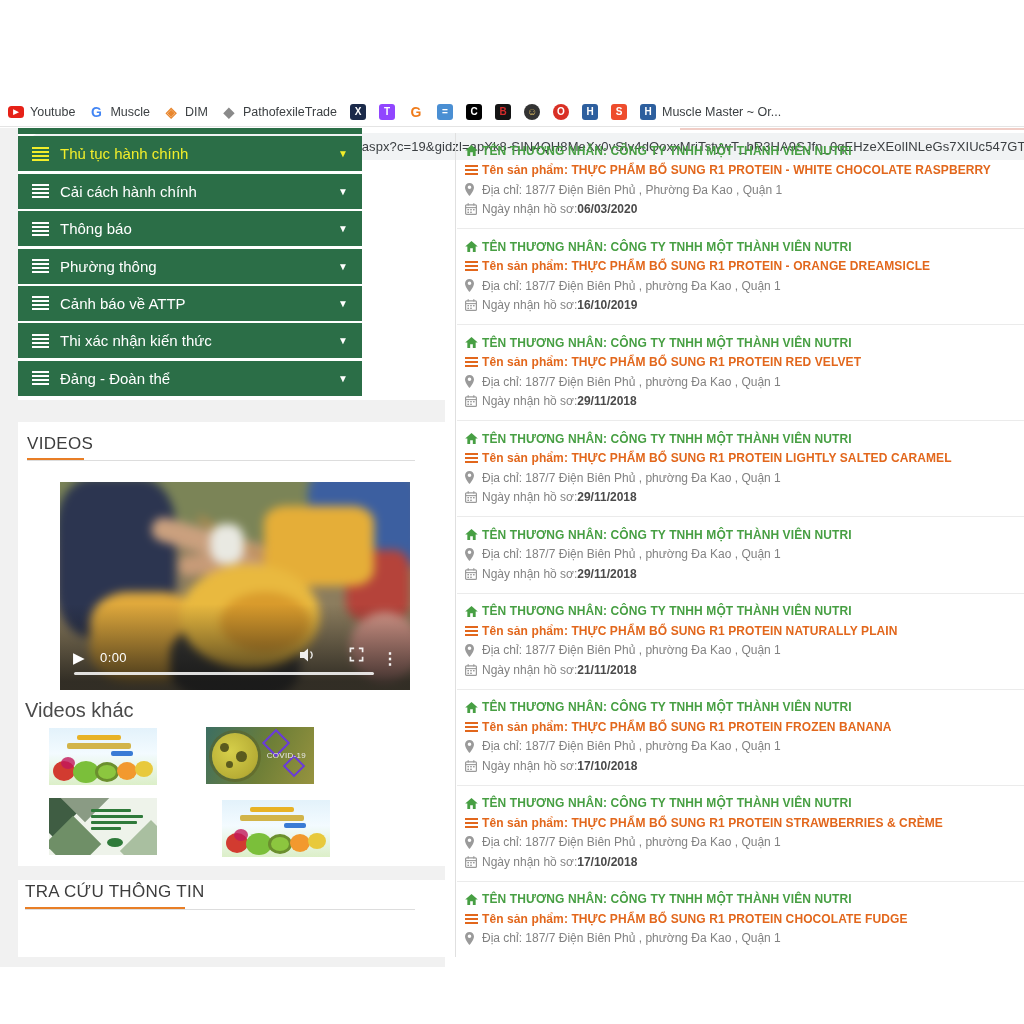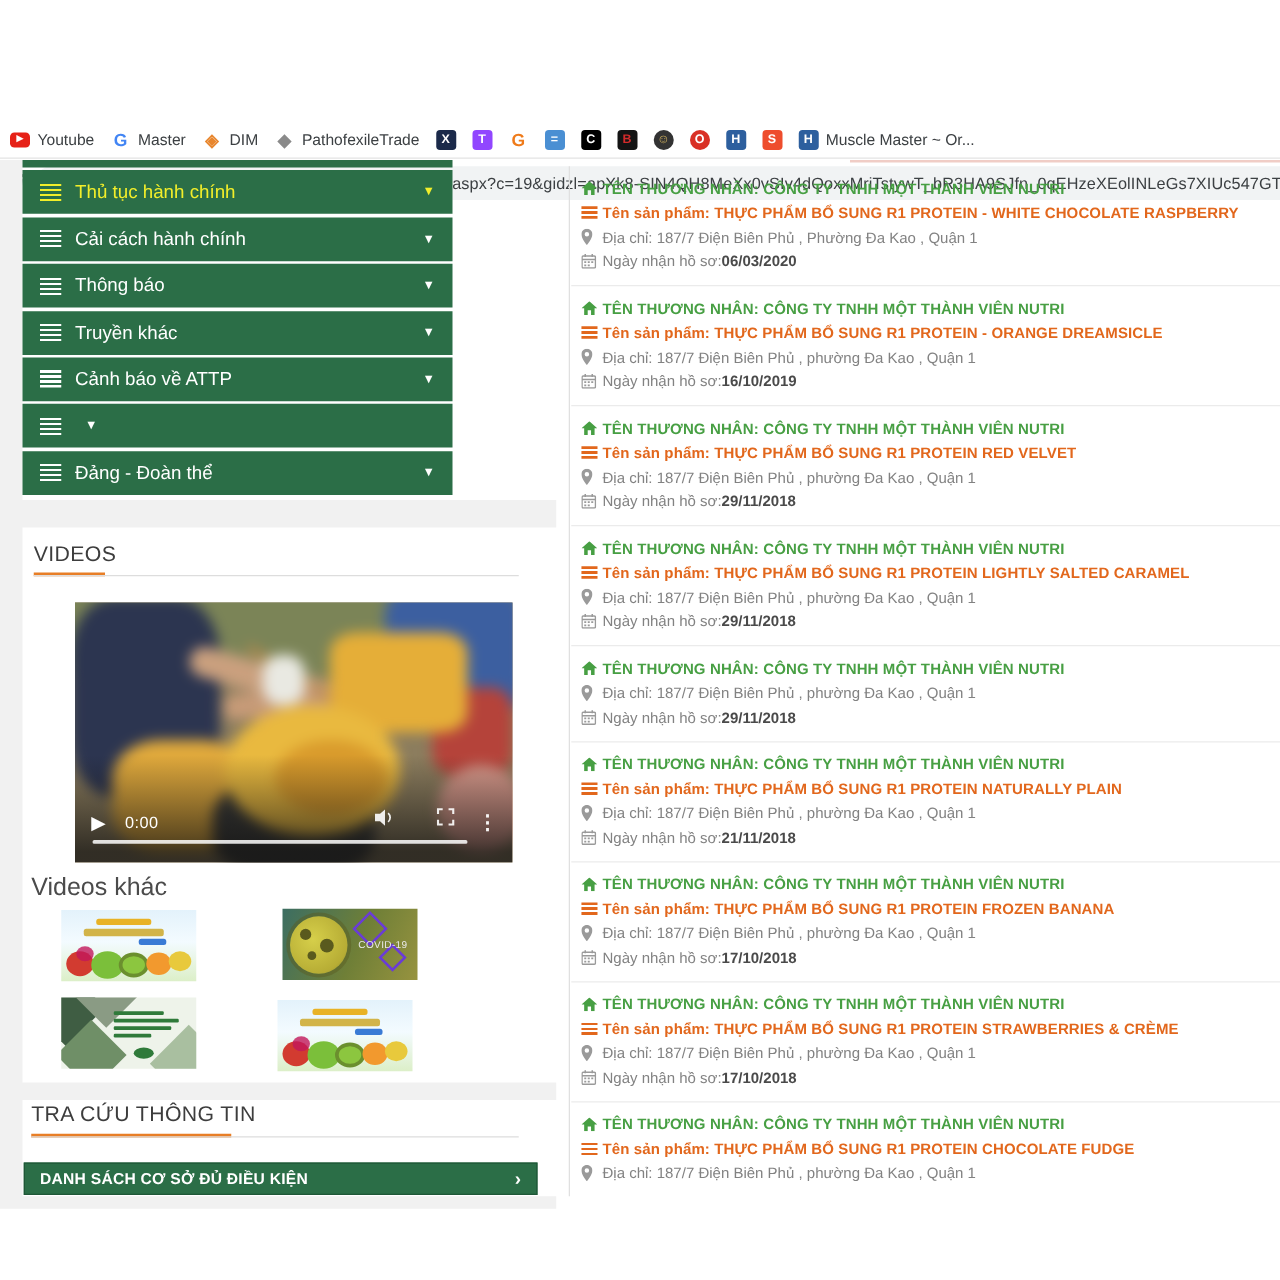--- a/index.html
+++ b/index.html
@@ -136,21 +136,21 @@
       <span class="url-text">bqlattp.hochiminhcity.gov.vn/spcb.aspx?c=19&amp;gidzl=apXk8-SIN4QH8MeXx0vSIv4dQoxxMriTstywT_bR3HA9SJfn_0qEHzeXEolINLeGs7XIUc547GTIvXLOHG</span>
     </div>
   </div>
   <div class="bookmarks">
       <span class="bm">
     <span class="bm-ic yt" style="background: rgb(230, 33, 23); color: rgb(255, 255, 255);">▶</span>
     <span class="bm-label">Youtube</span>
   </span>
       <span class="bm">
     <span class="bm-ic bare" style="color: rgb(66, 133, 244);">G</span>
-    <span class="bm-label">Master</span>
+    <span class="bm-label">Muscle</span>
   </span>
       <span class="bm">
     <span class="bm-ic bare" style="color: rgb(232, 134, 45);">◈</span>
     <span class="bm-label">DIM</span>
   </span>
       <span class="bm">
     <span class="bm-ic bare" style="color: rgb(138, 138, 138);">◆</span>
     <span class="bm-label">PathofexileTrade</span>
   </span>
       <span class="bm">
@@ -217,30 +217,31 @@
     <span class="mi-label">Cải cách hành chính</span>
     <span class="caret">▼</span>
   </div>
       <div class="menu-item">
     <span class="burger"></span>
     <span class="mi-label">Thông báo</span>
     <span class="caret">▼</span>
   </div>
       <div class="menu-item">
     <span class="burger"></span>
-    <span class="mi-label">Truyền khác</span>
+    <span class="mi-label">Phường thông</span>
     <span class="caret">▼</span>
   </div>
       <div class="menu-item">
     <span class="burger"></span>
     <span class="mi-label">Cảnh báo về ATTP</span>
     <span class="caret">▼</span>
   </div>
       <div class="menu-item">
     <span class="burger"></span>
+    <span class="mi-label">Thi xác nhận kiến thức</span>
     <span class="caret">▼</span>
   </div>
       <div class="menu-item">
     <span class="burger"></span>
     <span class="mi-label">Đảng - Đoàn thể</span>
     <span class="caret">▼</span>
   </div>
     </div>
 
   <div class="sec-title" style="left:27px;top:434px;">VIDEOS</div>
@@ -288,21 +289,21 @@
     <span class="tf-l1"></span>
       <span class="tf-l2"></span>
       <span class="tf-l3"></span>
     <span class="f1"></span>
       <span class="f2"></span>
       <span class="f3"></span>
       <span class="f4"></span>
       <span class="f5"></span>
       <span class="f6"></span>
   </div>
-  <div class="thumb thumb-covid" style="left:226px;top:727px;text-align:center;">
+  <div class="thumb thumb-covid" style="left:206px;top:727px;text-align:center;">
     <span class="virus">
         <i style="left:8px;top:10px;width:9px;height:9px;"></i>
         <i style="left:24px;top:18px;width:11px;height:11px;"></i>
         <i style="left:14px;top:28px;width:7px;height:7px;"></i>
       </span>
     <span class="hex" style="right:28px;top:6px;"></span>
     <span class="hex" style="right:12px;bottom:10px;width:12px;height:12px;"></span>
     <span class="cv-label">COVID-19</span>
   </div>
   <div class="thumb thumb-collage" style="left:49px;top:798px;">
@@ -326,24 +327,20 @@
       <span class="f2"></span>
       <span class="f3"></span>
       <span class="f4"></span>
       <span class="f5"></span>
       <span class="f6"></span>
   </div>
 
   <div class="sec-title" style="left:25px;top:882px;">TRA CỨU THÔNG TIN</div>
   <div class="sec-underline" style="left:25px;top:907px;width:160px;"></div>
   <div class="sec-line" style="left:25px;top:909px;width:390px;"></div>
-  <div class="lookup-btn">
-    <span>DANH SÁCH CƠ SỞ ĐỦ ĐIỀU KIỆN</span>
-    <span class="chev">›</span>
-  </div>
 
   <div class="vdivider"></div>
   <div class="listings">
       <div class="entry">
     <div class="row merchant">
       <span class="ic">
         <svg width="13" height="11" viewBox="0 0 16 14">
               <path d="M8 0 L16 7 H13.3 V14 H9.7 V9.2 H6.3 V14 H2.7 V7 H0 Z" fill="#479f43"></path>
             </svg>
       </span>

